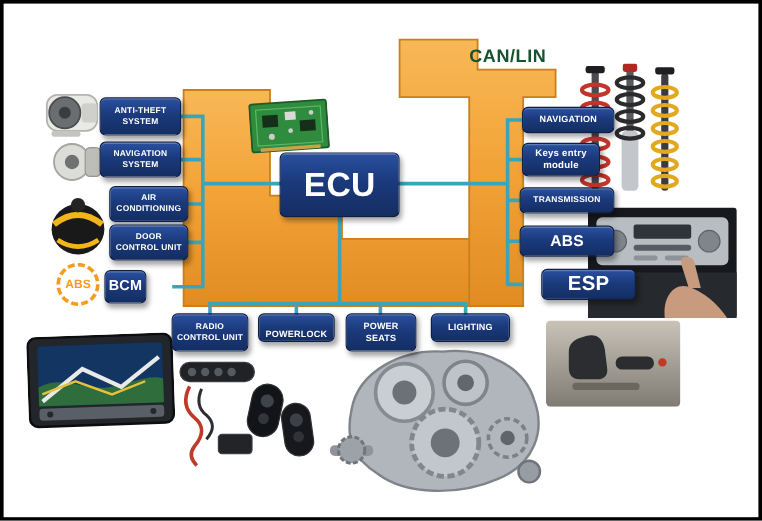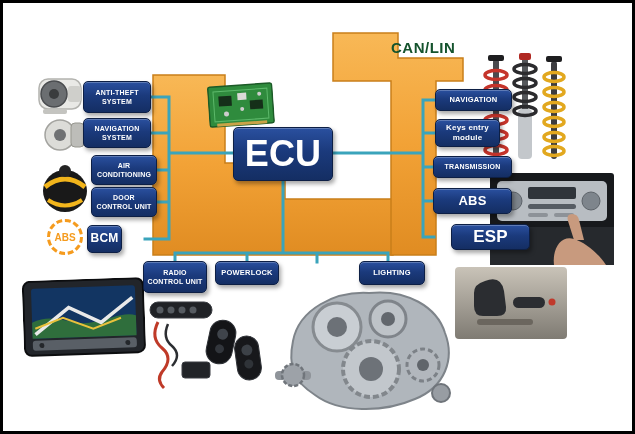--- a/index.html
+++ b/index.html
@@ -13,21 +13,21 @@
   .photo { position:absolute; z-index:2; }
   .node {
     position:absolute; z-index:3;
     display:flex; align-items:center; justify-content:center;
     text-align:center; color:#fff; font-weight:bold;
     background:linear-gradient(180deg,#2a509f 0%, #1b3a7c 45%, #142e63 100%);
     border:1px solid #0d1f45; border-radius:5px;
     box-shadow:2px 3px 4px rgba(0,0,0,.35), inset 0 1px 0 rgba(255,255,255,.25);
   }
   .node span { white-space:pre-line; line-height:1.3; letter-spacing:.2px; }
-  .ecu { font-size:36px; letter-spacing:1px; }
+  .ecu { font-size:28px; letter-spacing:1px; }
   .canlin {
     position:absolute; z-index:3; font-weight:bold; font-size:15px;
     color:#14532d; letter-spacing:.5px;
   }
   .abs-badge {
     position:absolute; z-index:3; border:3px dashed #f59b1e; border-radius:50%;
     color:#f59b1e; font-weight:bold; display:flex; align-items:center;
     justify-content:center; background:#fff;
   }
 </style>
@@ -235,20 +235,24 @@
     <span>ABS</span>
   </div>
   <div class="node" style="left:430px;top:221px;width:79px;height:26px;font-size:17px;margin-left:18px;">
     <span>ESP</span>
   </div>
 
   <div class="node" style="left:140px;top:258px;width:64px;height:32px;font-size:7px;">
     <span>RADIO
 CONTROL UNIT</span>
   </div>
-  <div class="node" style="left:212px;top:258px;width:64px;height:24px;font-size:7.5px;">
+  <div class="node" style="left:212px;top:258px;width:64px;height:24px;font-size:7.5px;align-items:flex-end;">
     <span>POWERLOCK</span>
+  </div>
+  <div class="node" style="left:285px;top:258px;width:59px;height:32px;font-size:7.5px;">
+    <span>POWER
+SEATS</span>
   </div>
   <div class="node" style="left:356px;top:258px;width:66px;height:24px;font-size:7.5px;">
     <span>LIGHTING</span>
   </div>
 
 </div>
 
 </body></html>

